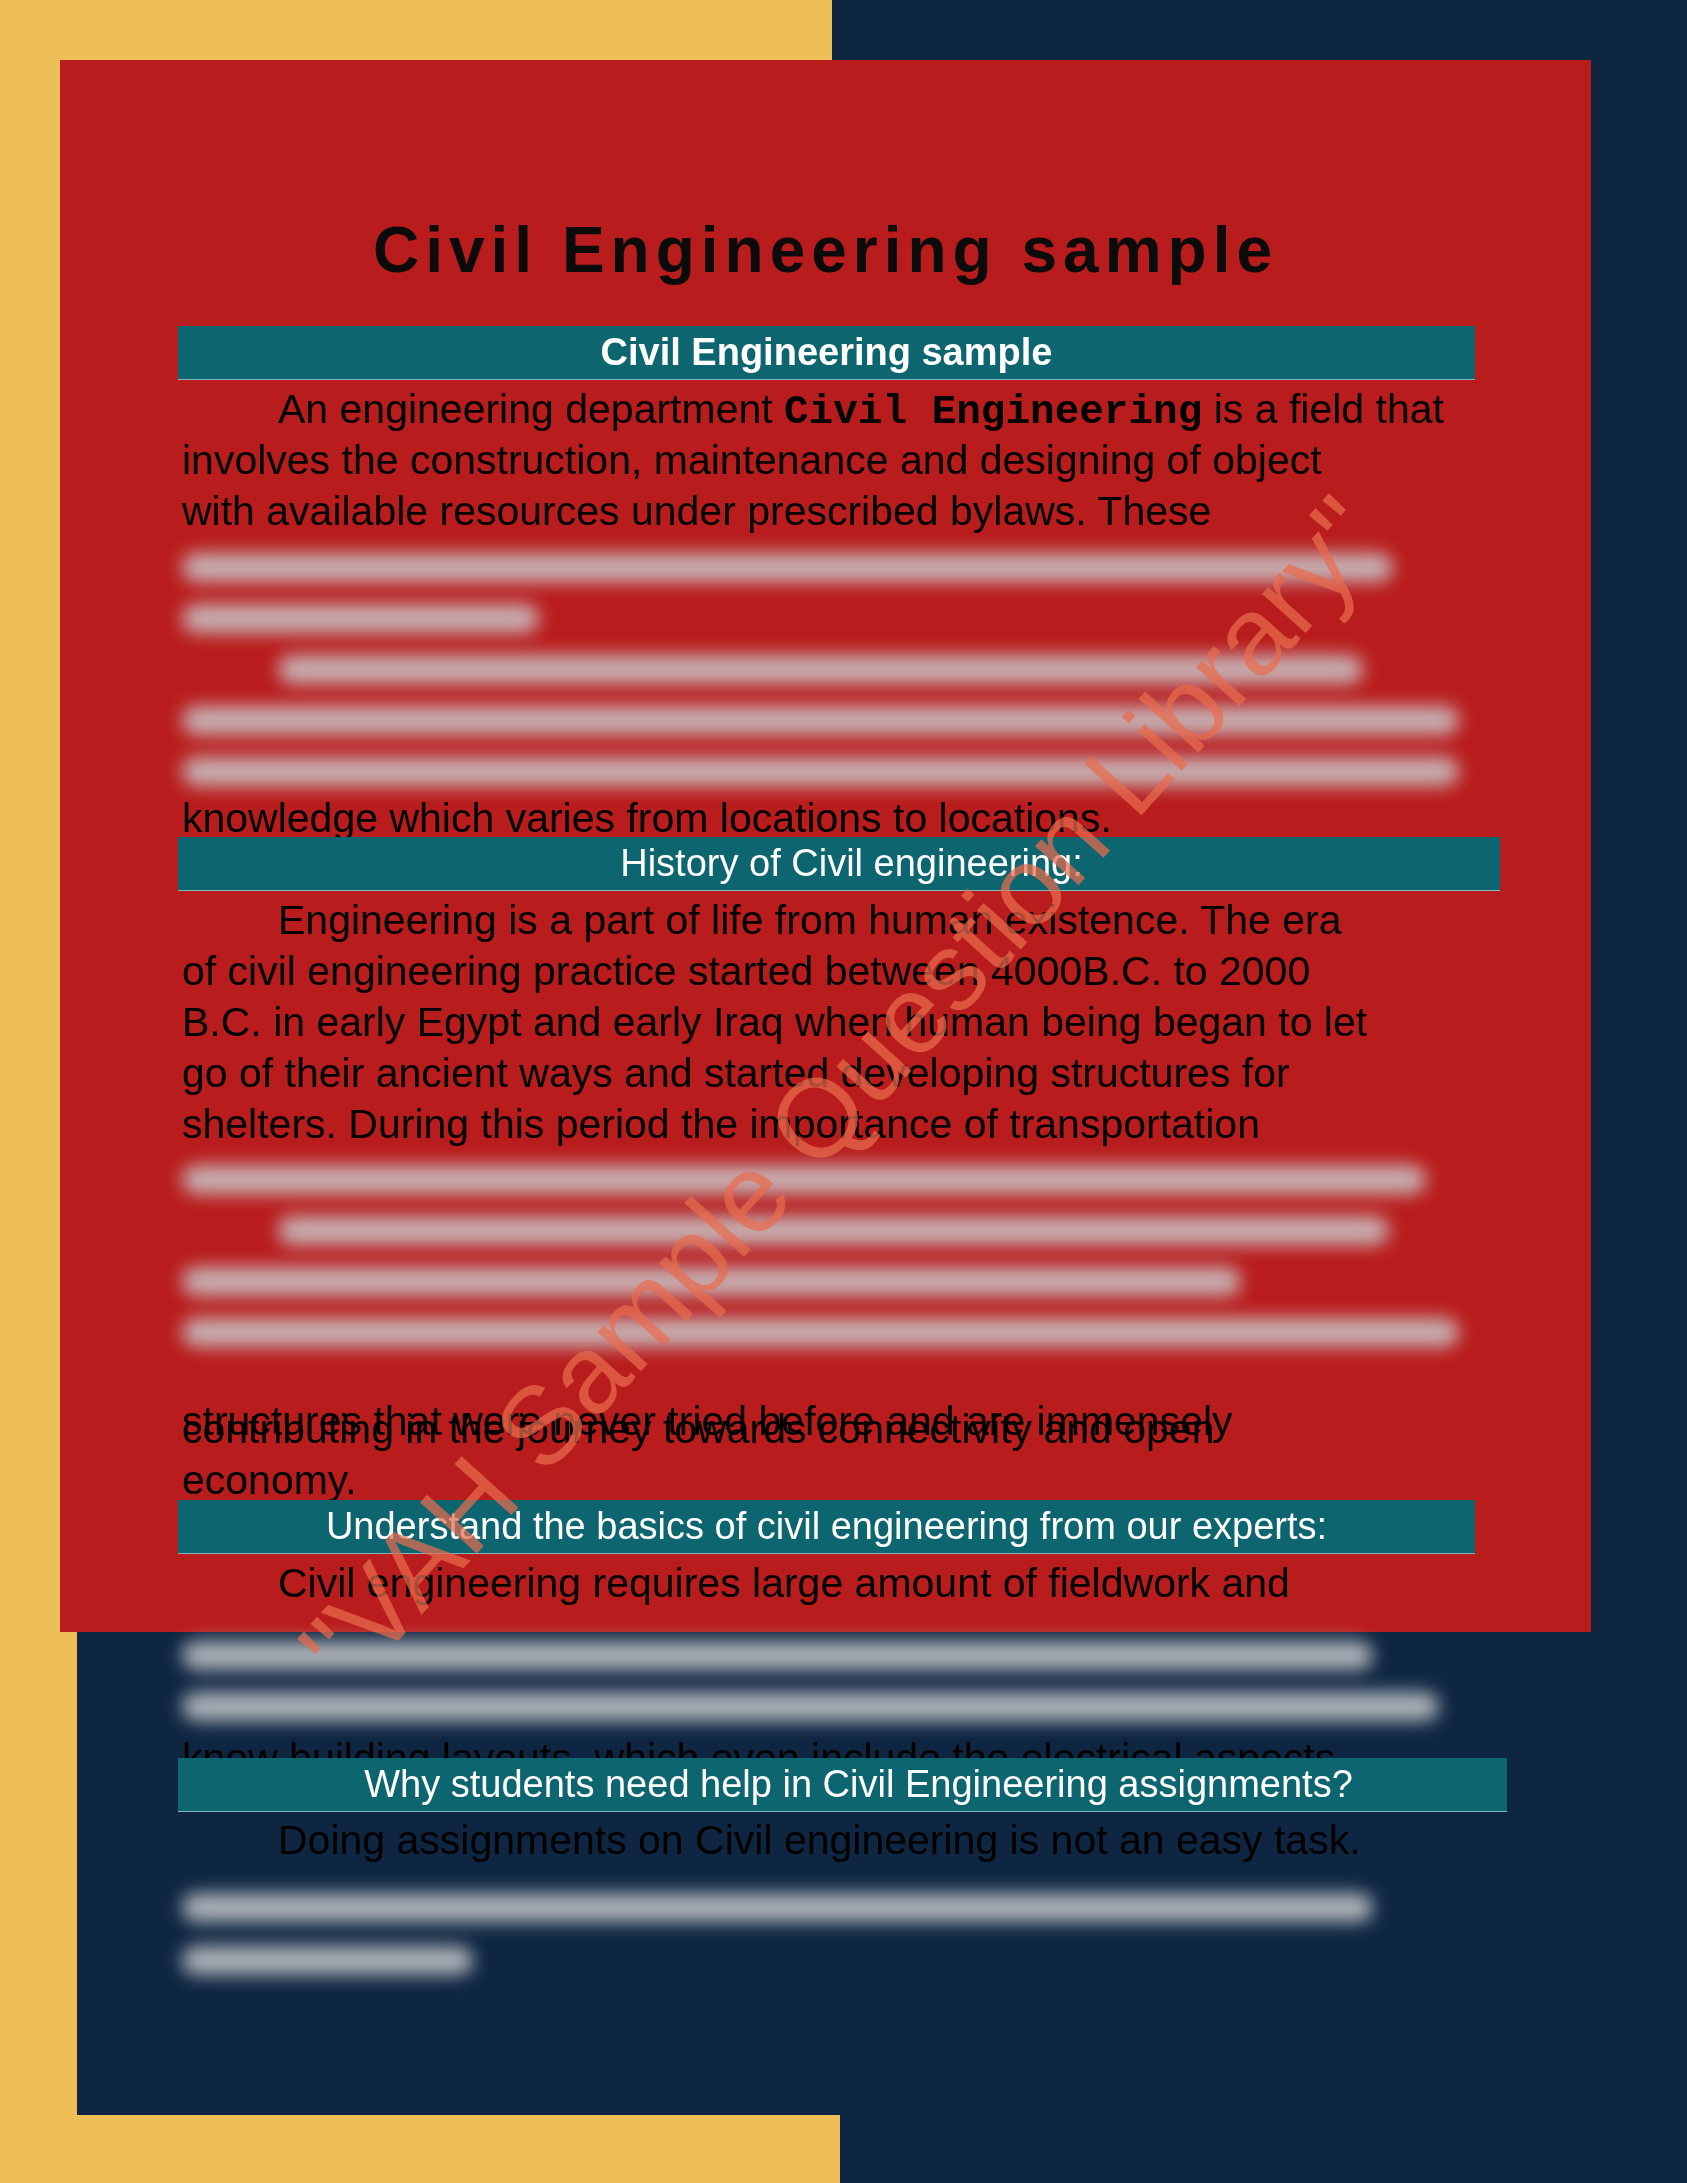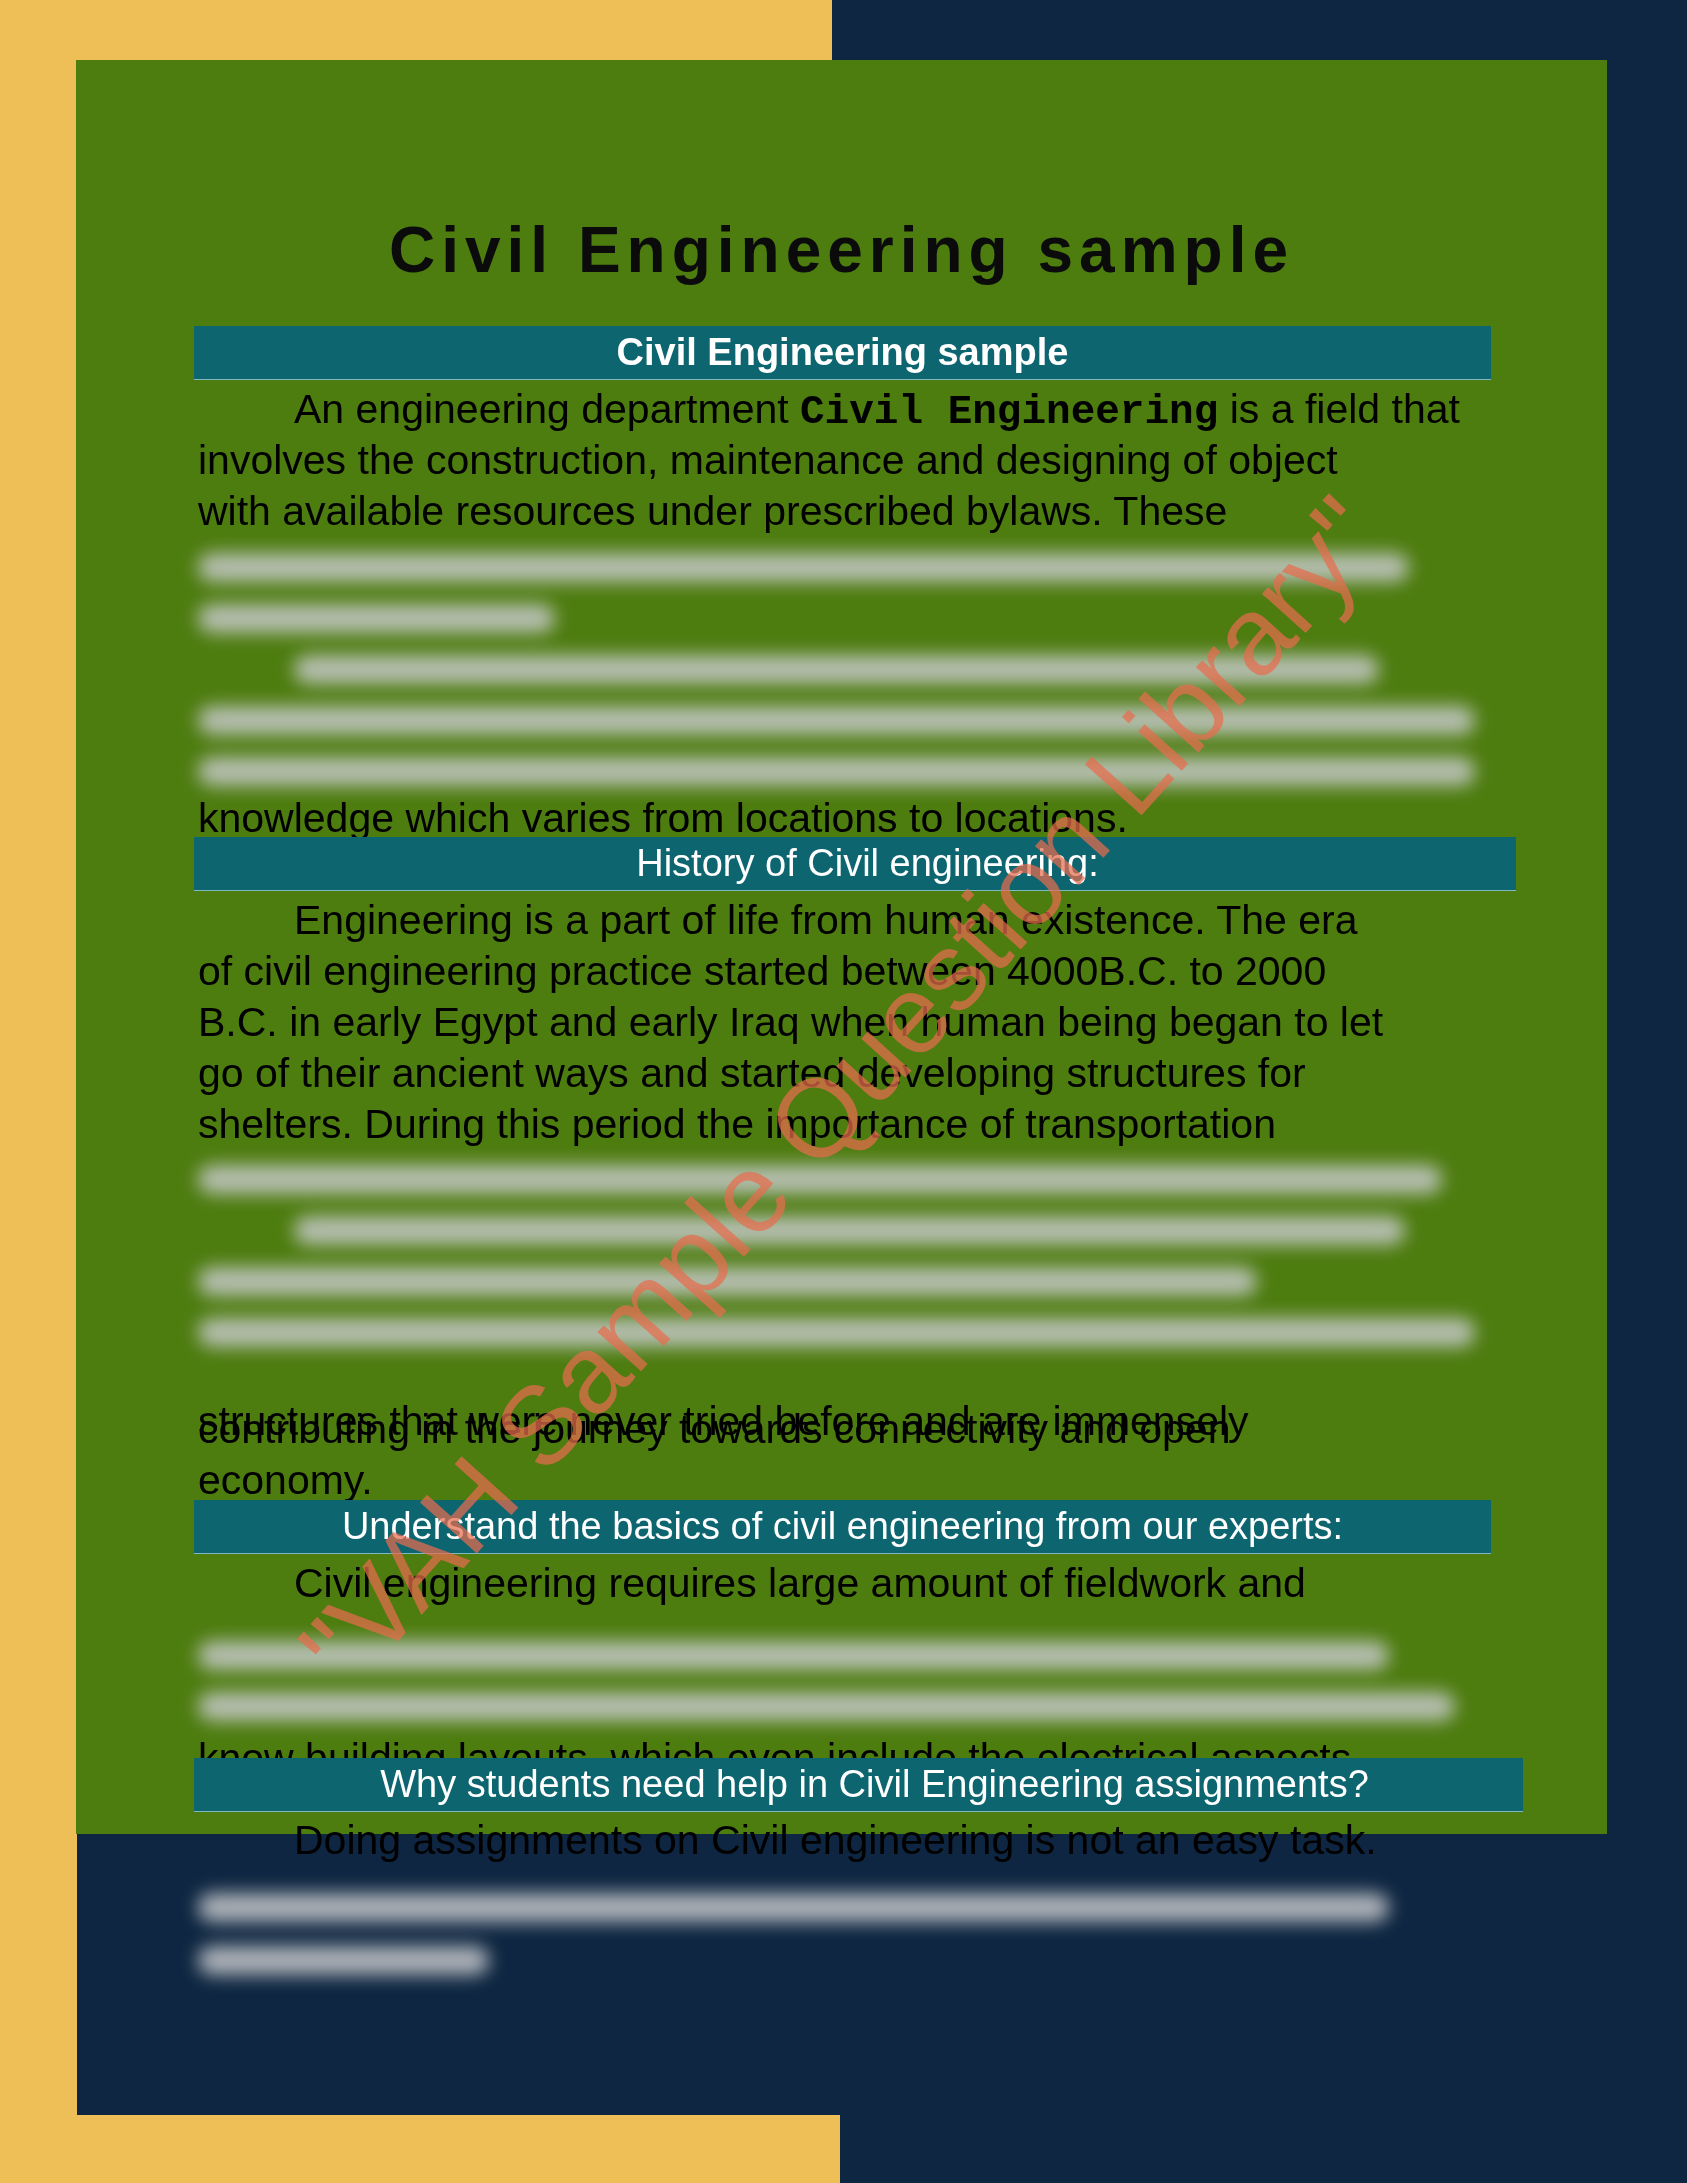--- a/index.html
+++ b/index.html
@@ -8,22 +8,22 @@
     font-family: "Liberation Sans", sans-serif;
     background: #0E2641;
   }
   .bg-yellow-top { position: absolute; left: 0; top: 0; width: 832px; height: 1125px; background: #EEBE57; }
   .bg-yellow-left { position: absolute; left: 0; top: 0; width: 77px; height: 2183px; background: #EEBE57; }
   .bg-yellow-bottom { position: absolute; left: 0; top: 2115px; width: 840px; height: 68px; background: #EEBE57; }
   .bg-navy { position: absolute; left: 832px; top: 0; width: 855px; height: 2183px; background: #0E2641; }
   .bg-navy-bottom { position: absolute; left: 840px; top: 2115px; width: 847px; height: 68px; background: #0E2641; }
 
   .page {
-    position: absolute; left: 76px; top: 60px; width: 1531px; height: 1774px;
-    background: #4d7c0f;
+    position: absolute; left: 60px; top: 60px; width: 1531px; height: 1572px;
+    background: #b91c1c;
   }
   .doc-title {
     position: absolute; left: 0; width: 100%; top: 151px;
     text-align: center; font-weight: bold; font-size: 64px;
     letter-spacing: 6px; color: #0B0B0B; line-height: 79px;
   }
   .band {
     position: absolute; left: 118px; width: 1297px; height: 53px;
     background: #0D6570; color: #FFFFFF; text-align: center;
     font-size: 38px; line-height: 53px; border-bottom: 1.3px solid #7FB8C0;

